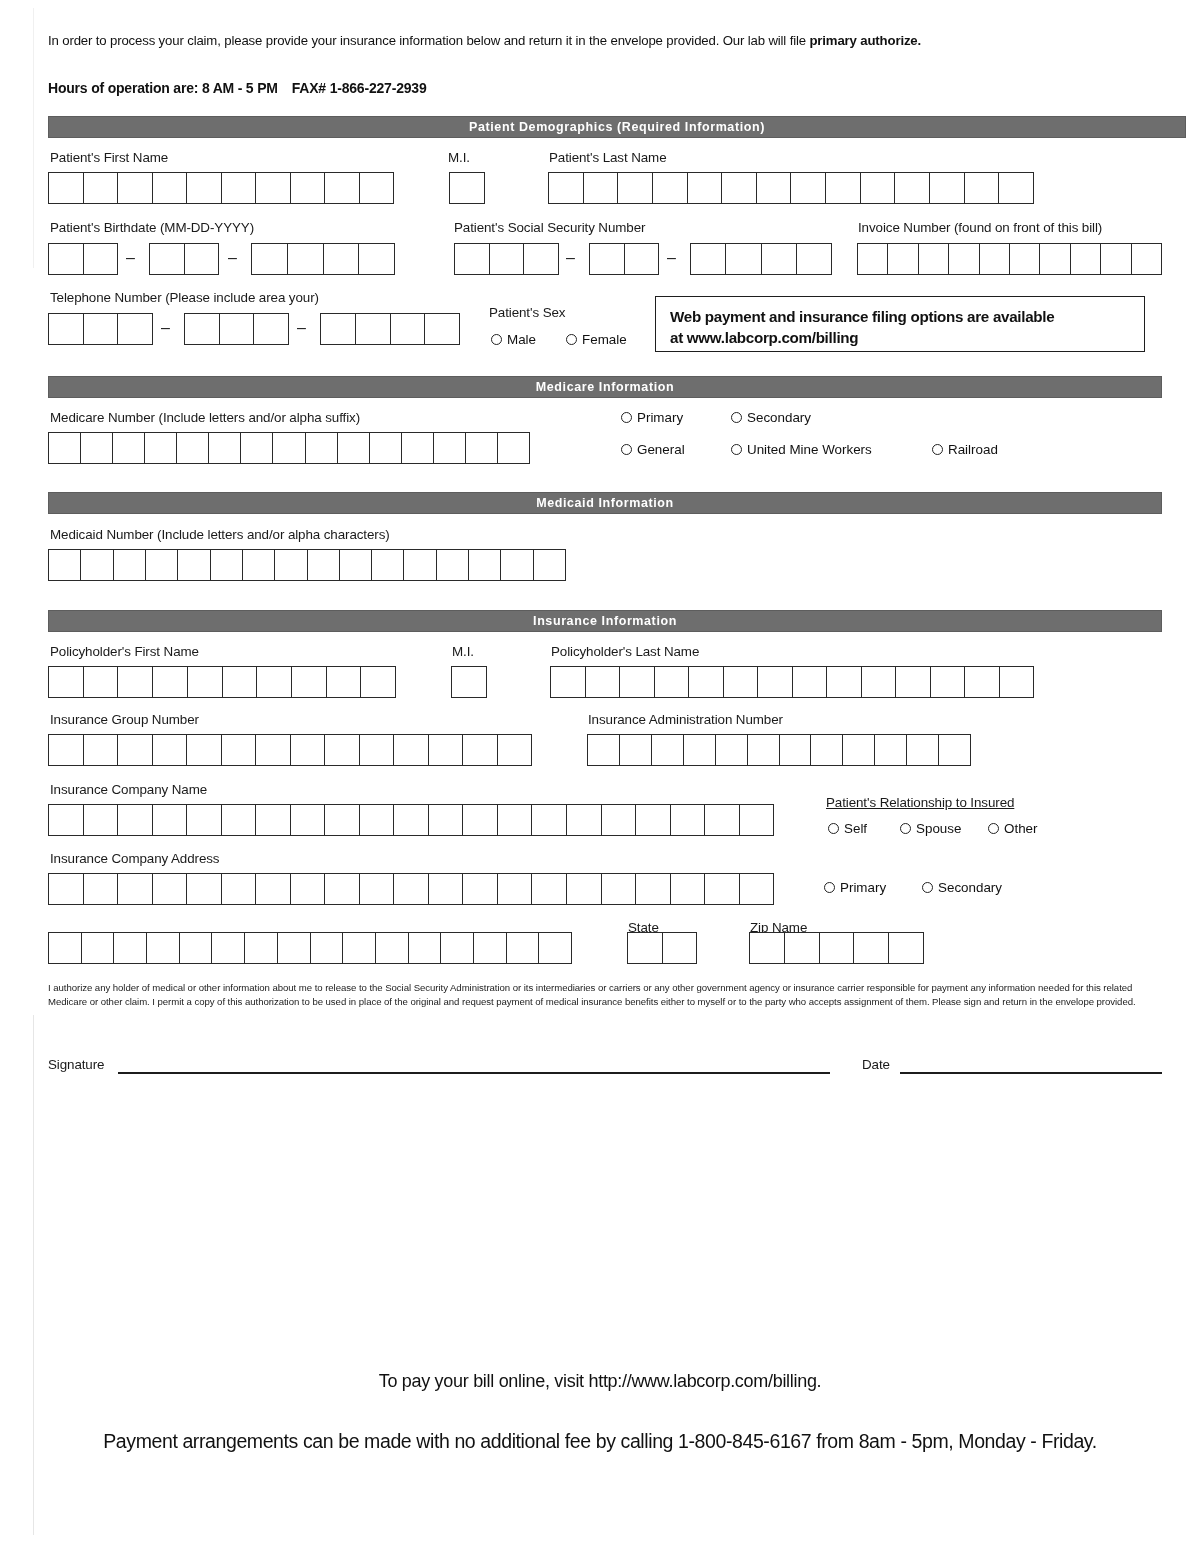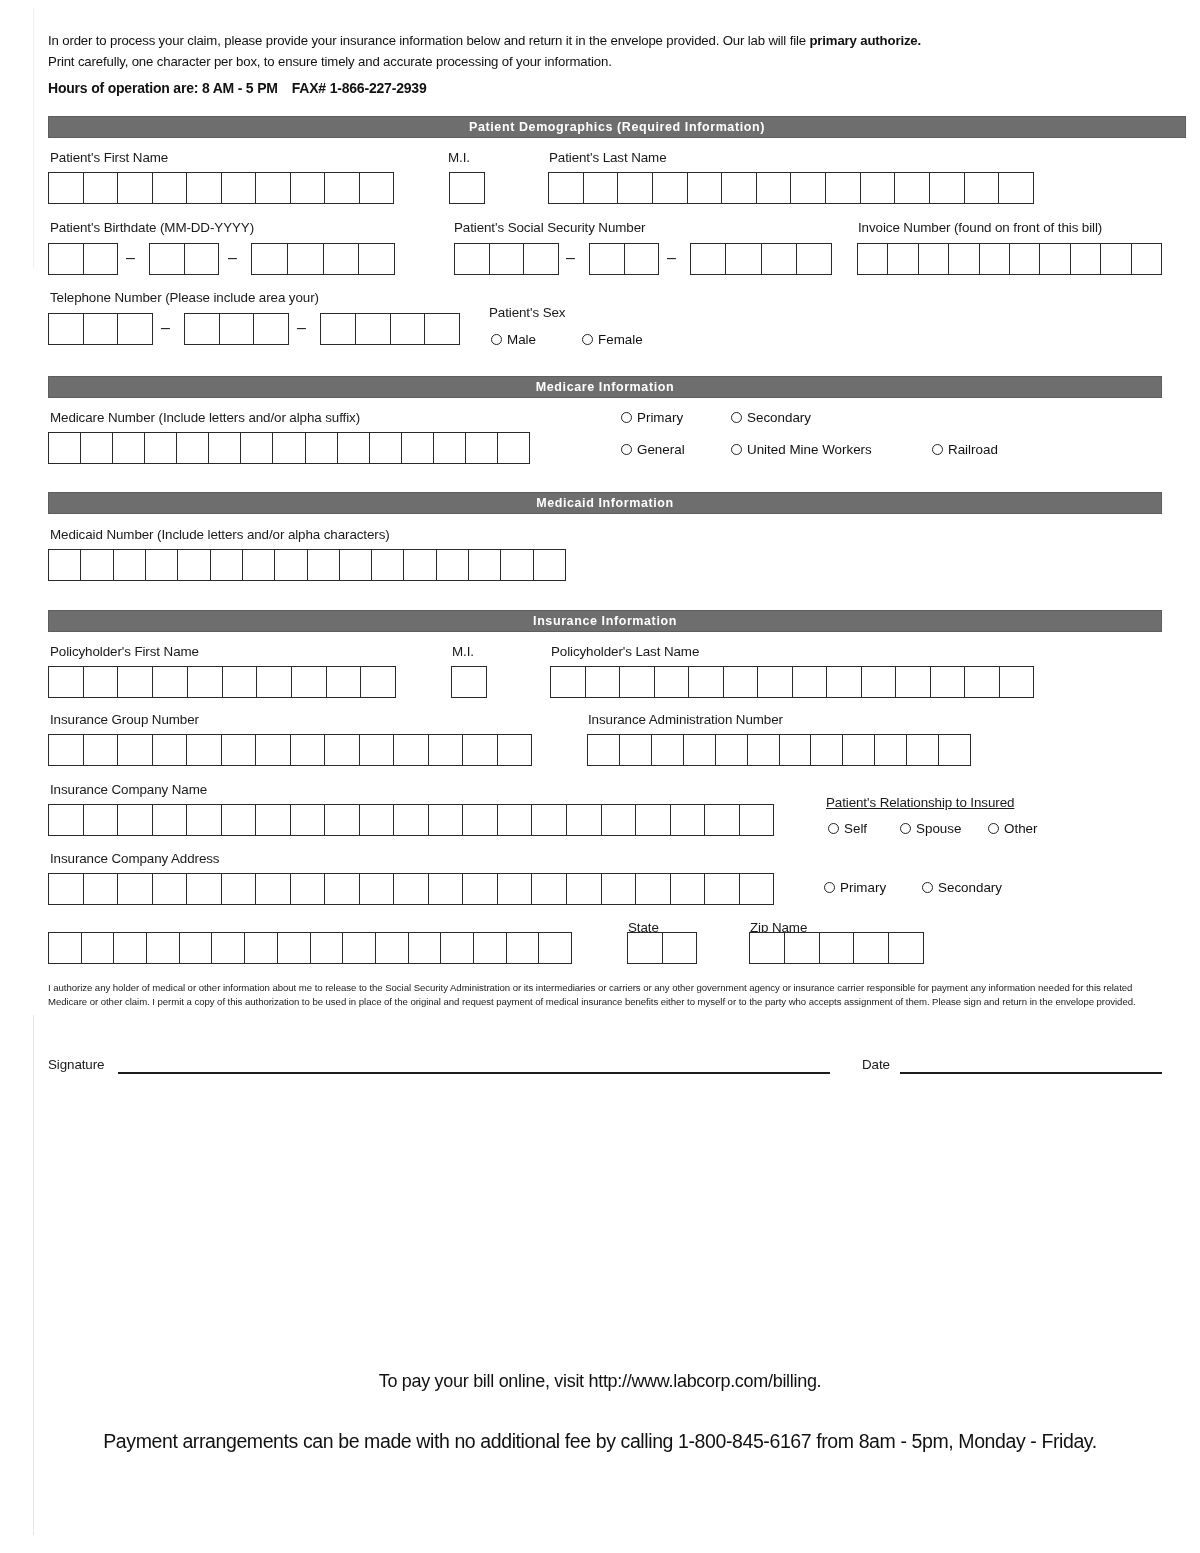--- a/index.html
+++ b/index.html
@@ -115,21 +115,20 @@
 </head>
 <body>
 
 <div class="page">
 
   <div class="scan-edge"></div>
   <div class="scan-edge2"></div>
 
   <div class="intro">
     <span>In order to process your claim, please provide your insurance information below and return it in the envelope provided. Our lab will file </span><b>primary authorize.</b><br>
-    <span>Print carefully, one character per box, to ensure timely and accurate processing of your information.</span>
   </div>
   <div class="hours">
     <span>Hours of operation are: 8 AM - 5 PM</span><span class="gap"></span><span>FAX# 1-866-227-2939</span>
   </div>
 
   <div class="bar" style="left:48px;top:116px;width:1138px;">Patient Demographics (Required Information)</div>
 
   <div class="lbl" style="left:50px;top:150px;">Patient's First Name</div>
   <div class="comb" id="c-first" style="left:48px;top:172px;width:346px;height:32px;">
       <div class="cell" style="flex: 1 1 0px;"></div>
@@ -236,25 +235,29 @@
       <div class="cell" style="flex: 1 1 0px;"></div>
       <div class="cell" style="flex: 1 1 0px;"></div>
       <div class="cell" style="flex: 1 1 0px;"></div>
     </div>
 
   <div class="lbl" style="left:489px;top:305px;">Patient's Sex</div>
   <div class="radio" style="left:491px;top:332px;">
     <span class="dot"></span>
     <span>Male</span>
   </div>
-  <div class="radio" style="left:582px;top:332px;">
+  <div class="radio" style="left:566px;top:332px;">
     <span class="dot"></span>
     <span>Female</span>
   </div>
 
+  <div class="callout" style="left:655px;top:296px;width:490px;height:56px;">
+    <div>Web payment and insurance filing options are available</div>
+    <div>at www.labcorp.com/billing</div>
+  </div>
 
   <div class="bar" style="left:48px;top:376px;width:1114px;">Medicare Information</div>
 
   <div class="lbl" style="left:50px;top:410px;">Medicare Number (Include letters and/or alpha suffix)</div>
   <div class="comb" id="c-medicare" style="left:48px;top:432px;width:482px;height:32px;">
       <div class="cell" style="flex: 1 1 0px;"></div>
       <div class="cell" style="flex: 1 1 0px;"></div>
       <div class="cell" style="flex: 1 1 0px;"></div>
       <div class="cell" style="flex: 1 1 0px;"></div>
       <div class="cell" style="flex: 1 1 0px;"></div>

